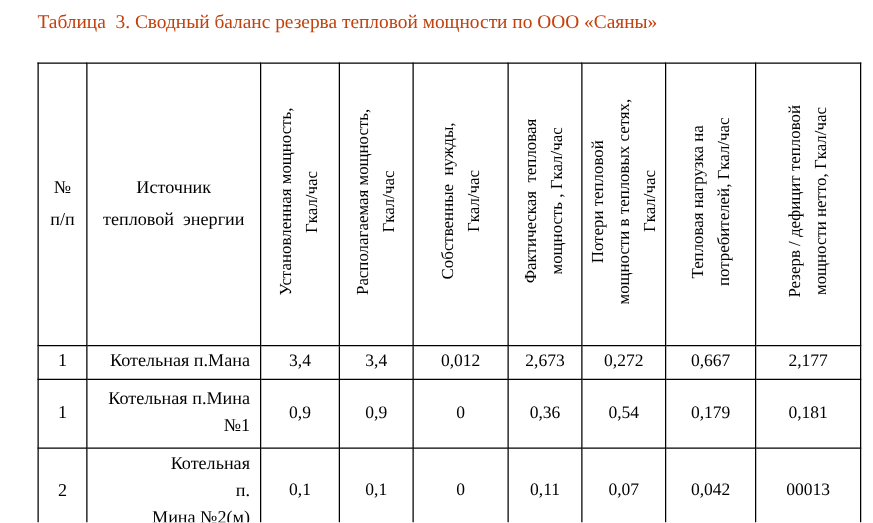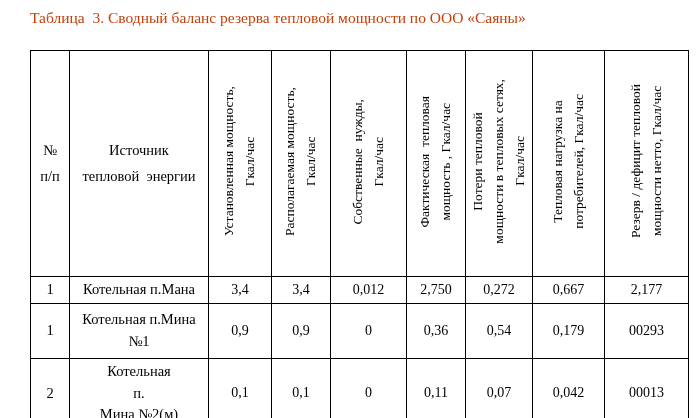--- a/index.html
+++ b/index.html
@@ -63,21 +63,21 @@
     line-height: 1.55;
     max-height: 215px;
   }
 
   td.c-num {
     text-align: center;
     font-size: 14.5px;
     padding: 0 2px;
   }
   td.c-name {
-    text-align: center;
+    text-align: right;
     font-size: 14.5px;
     padding: 2px 8px 2px 8px;
     line-height: 1.5;
   }
   td.c-name .prewrap { display: inline-block; }
   td.c-val {
     text-align: center;
     font-size: 14px;
     padding: 0 2px;
   }
@@ -149,38 +149,38 @@
     </thead>
     <tbody>
       <tr class="row-1">
         <td class="c-num">1</td>
         <td class="c-name">
           <span class="prewrap">Котельная п.Мана</span>
         </td>
         <td class="c-val">3,4</td>
         <td class="c-val">3,4</td>
         <td class="c-val">0,012</td>
-        <td class="c-val">2,750</td>
+        <td class="c-val">2,673</td>
         <td class="c-val">0,272</td>
         <td class="c-val">0,667</td>
         <td class="c-val">2,177</td>
       </tr>
       <tr class="row-2">
         <td class="c-num">1</td>
         <td class="c-name">
           <span class="prewrap">Котельная п.Мина
 №1</span>
         </td>
         <td class="c-val">0,9</td>
         <td class="c-val">0,9</td>
         <td class="c-val">0</td>
         <td class="c-val">0,36</td>
         <td class="c-val">0,54</td>
         <td class="c-val">0,179</td>
-        <td class="c-val">00293</td>
+        <td class="c-val">0,181</td>
       </tr>
       <tr class="row-3">
         <td class="c-num">2</td>
         <td class="c-name">
           <div class="just-line">
             <span>Котельная</span>
             <span>п.</span>
           </div>
           <div>Мина №2(м)</div>
         </td>

